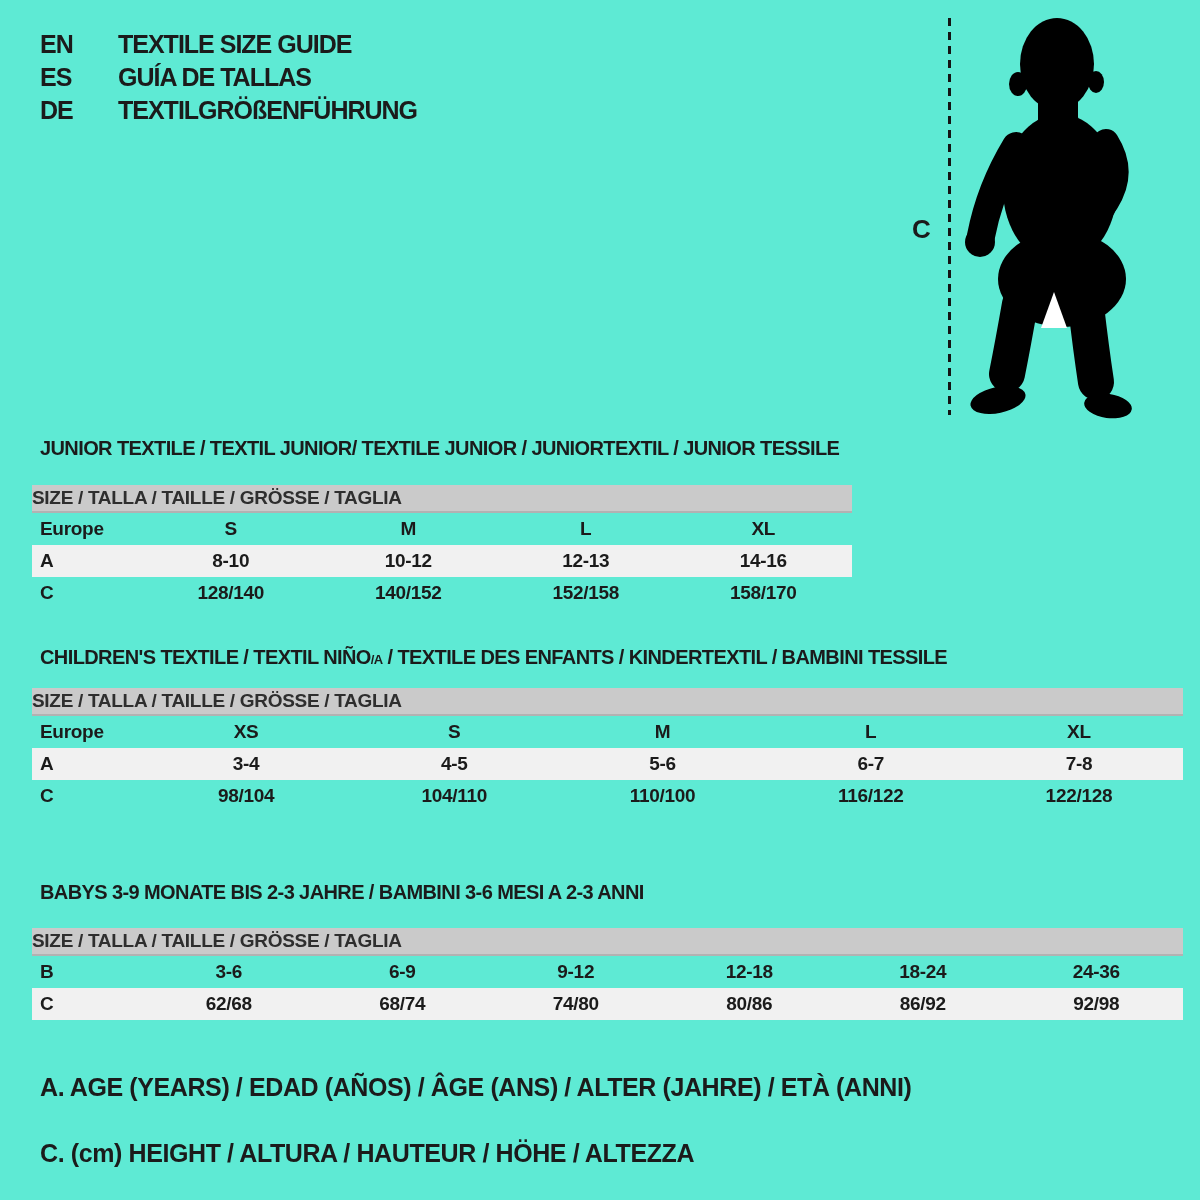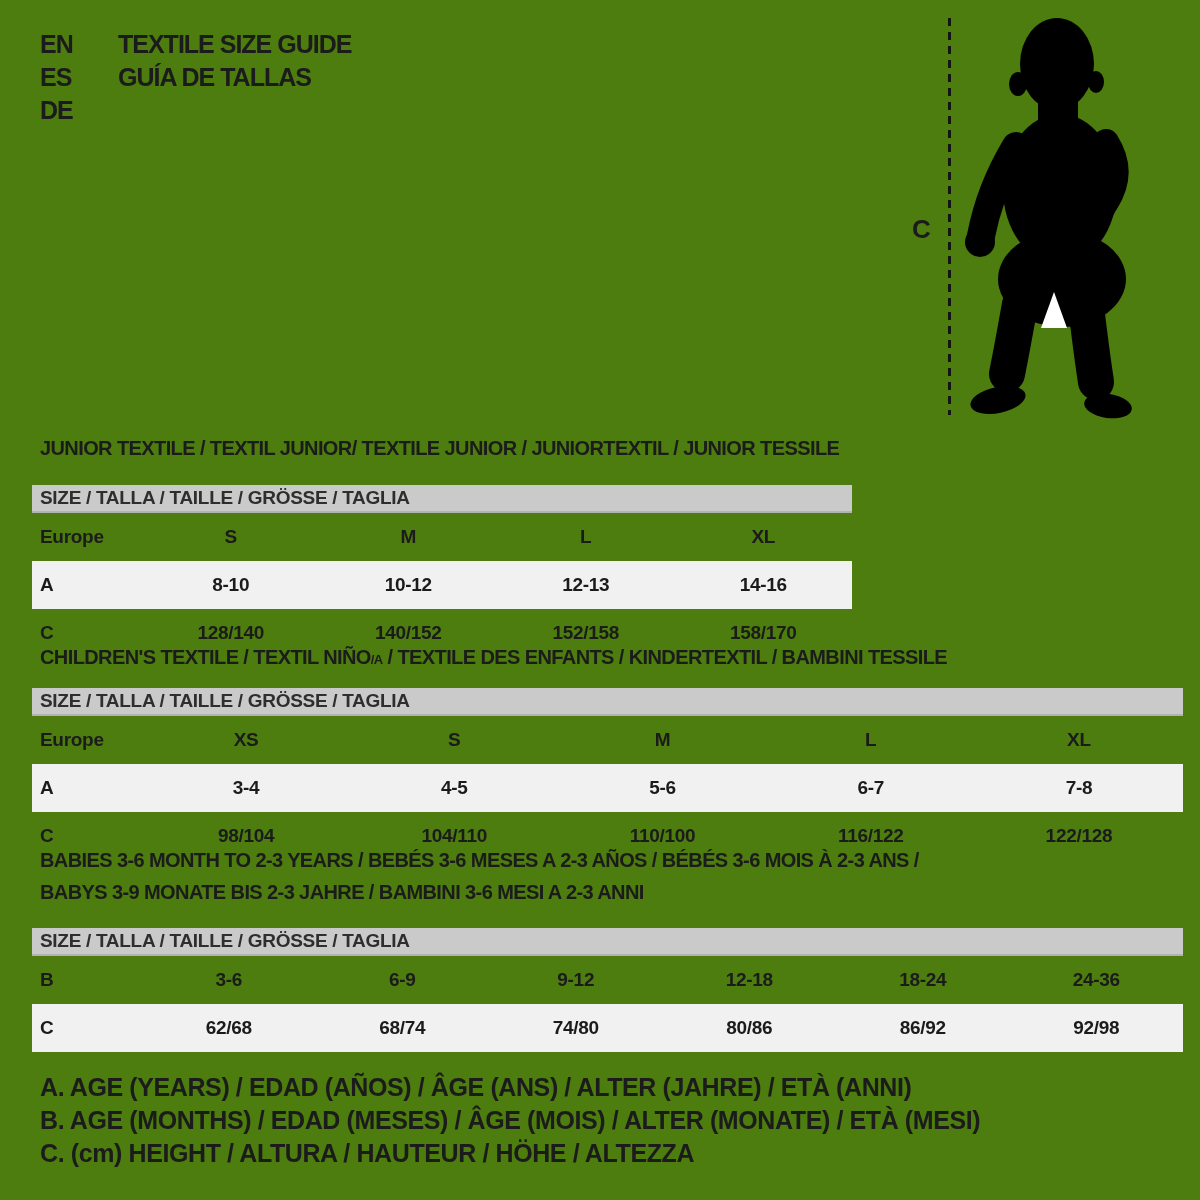--- a/index.html
+++ b/index.html
@@ -1,20 +1,20 @@
 <!DOCTYPE html>
 <html><head>
 <meta charset="utf-8">
 <style>
   html, body { margin: 0; padding: 0; background: #fff; }
   #page {
     position: relative;
     width: 1200px;
     height: 1200px;
-    background: #4d7c0f;
+    background: #5eead4;
     font-family: "Liberation Sans", sans-serif;
     color: #1b1b1b;
     overflow: hidden;
   }
   
   .langs { position: absolute; left: 40px; top: 28px; }
   .lang-row { display: flex; height: 33px; align-items: center; }
   .lang-code {
     width: 78px; font-size: 25px; font-weight: bold; letter-spacing: -1px;
   }
@@ -35,24 +35,23 @@
   .section-title {
     position: absolute; left: 40px;
     font-size: 20px; font-weight: bold; letter-spacing: -0.6px; white-space: nowrap;
   }
   .small-sub { font-size: 13px; }
   
   .stable { position: absolute; left: 32px; }
   .thead {
     height: 26px; line-height: 26px;
     background: #cacaca; border-bottom: 2px solid #b2b2b2;
-    padding-left: 8px;
     font-size: 19px; font-weight: bold; letter-spacing: -0.3px; color: #2e2e2e;
   }
-  .trow { display: flex; height: 48px; align-items: center; }
+  .trow { display: flex; height: 32px; align-items: center; }
   .trow.stripe { background: #f1f1f1; }
   .tlabel {
     width: 110px; padding-left: 8px; box-sizing: border-box;
     font-size: 19px; font-weight: bold; letter-spacing: -0.3px;
   }
   .tcell {
     flex: 1; text-align: center;
     font-size: 19px; font-weight: bold; letter-spacing: -0.3px;
   }
   
@@ -70,20 +69,21 @@
     <div class="lang-row">
       <span class="lang-code">EN</span>
       <span class="lang-title">TEXTILE SIZE GUIDE</span>
     </div>
     <div class="lang-row">
       <span class="lang-code">ES</span>
       <span class="lang-title">GUÍA DE TALLAS</span>
     </div>
     <div class="lang-row">
       <span class="lang-code">DE</span>
+      <span class="lang-title">TEXTILGRÖßENFÜHRUNG</span>
     </div>
   </div>
 
   <div class="c-label">C</div>
   <div class="dashed-line"></div>
   <svg class="toddler" width="195" height="405" viewBox="0 0 195 405">
     <g fill="#000000">
       <ellipse cx="107" cy="50" rx="37" ry="46"></ellipse>
       <ellipse cx="68" cy="70" rx="9" ry="12"></ellipse>
       <ellipse cx="146" cy="68" rx="8" ry="11"></ellipse>
@@ -158,21 +158,20 @@
     <div class="trow">
       <span class="tlabel">C</span>
       <span class="tcell">98/104</span>
       <span class="tcell">104/110</span>
       <span class="tcell">110/100</span>
       <span class="tcell">116/122</span>
       <span class="tcell">122/128</span>
     </div>
   </div>
 
-  <div class="section-title" style="top:849px;">BABIES 3-6 MONTH TO 2-3 YEARS / BEBÉS 3-6 MESES A 2-3 AÑOS / BÉBÉS 3-6 MOIS À 2-3 ANS /</div>
   <div class="section-title" style="top:881px;">BABYS 3-9 MONATE BIS 2-3 JAHRE / BAMBINI 3-6 MESI A 2-3 ANNI</div>
 
   <div class="stable" style="top:928px; width:1151px;">
     <div class="thead">
       <span>SIZE / TALLA / TAILLE / GRÖSSE / TAGLIA</span>
     </div>
     <div class="trow">
       <span class="tlabel">B</span>
       <span class="tcell">3-6</span>
       <span class="tcell">6-9</span>
@@ -186,16 +185,15 @@
       <span class="tcell">62/68</span>
       <span class="tcell">68/74</span>
       <span class="tcell">74/80</span>
       <span class="tcell">80/86</span>
       <span class="tcell">86/92</span>
       <span class="tcell">92/98</span>
     </div>
   </div>
 
   <div class="legend-line" style="top:1073px;">A. AGE (YEARS) / EDAD (AÑOS) / ÂGE (ANS) / ALTER (JAHRE) / ETÀ (ANNI)</div>
-  <div class="legend-line" style="top:1106px;">B. AGE (MONTHS) / EDAD (MESES) / ÂGE (MOIS) / ALTER (MONATE) / ETÀ (MESI)</div>
   <div class="legend-line" style="top:1139px;">C. (cm) HEIGHT / ALTURA / HAUTEUR / HÖHE / ALTEZZA</div>
 
 </div>
 
 </body></html>

